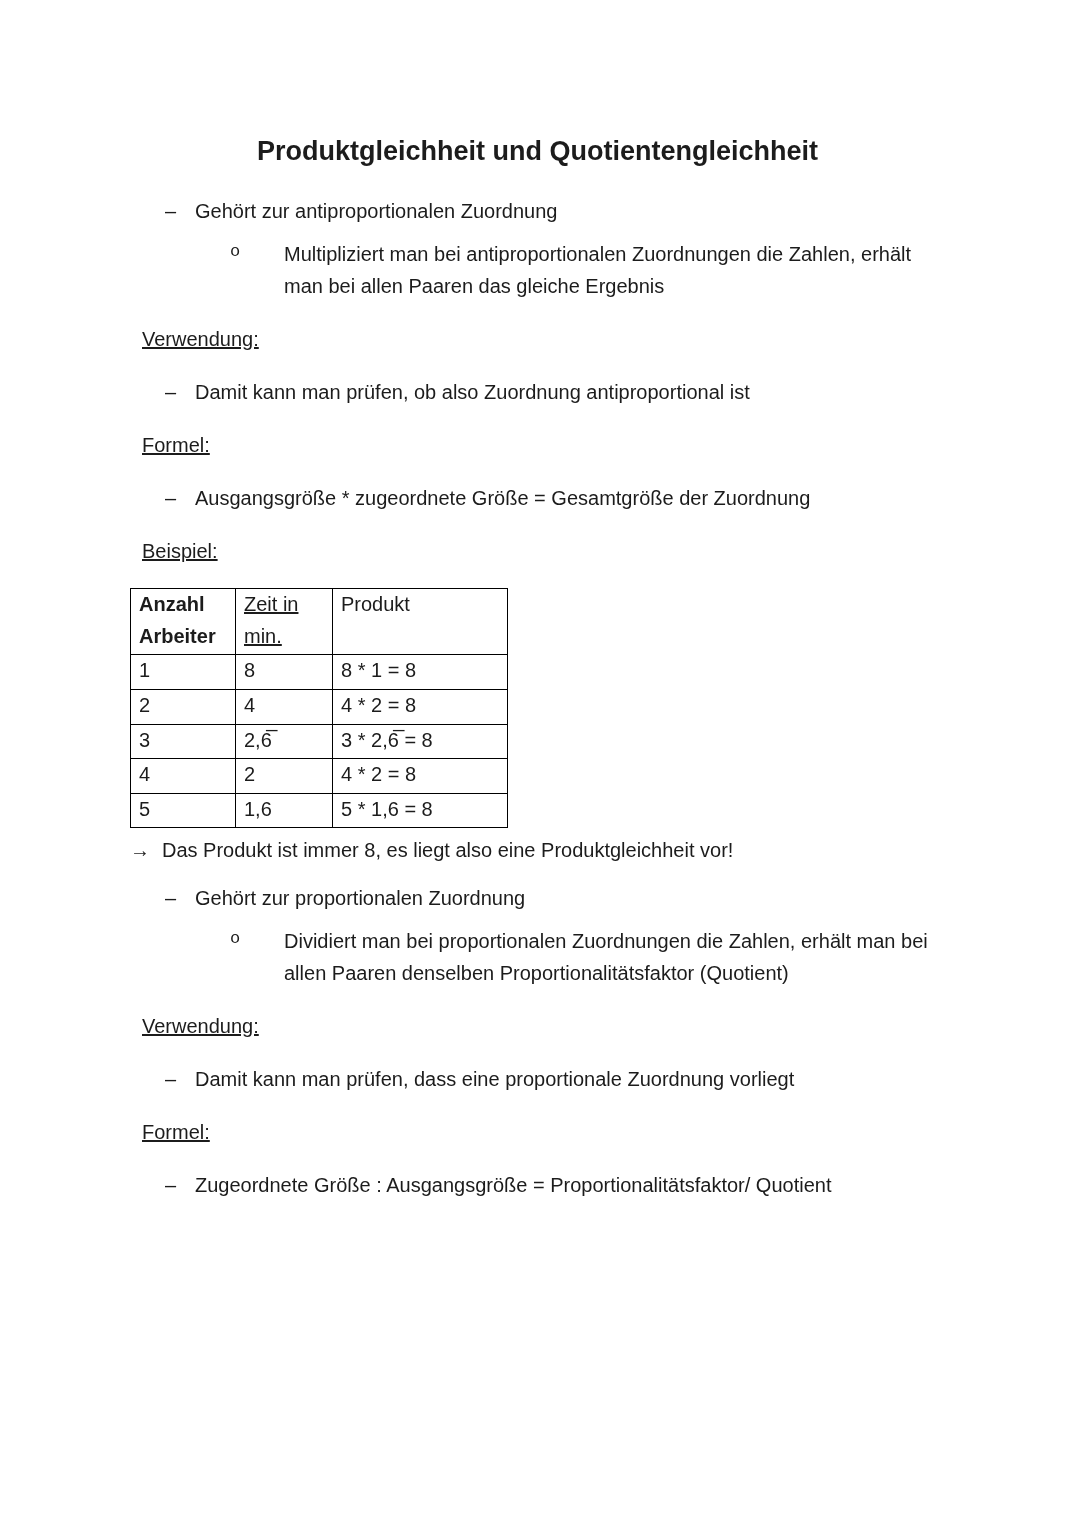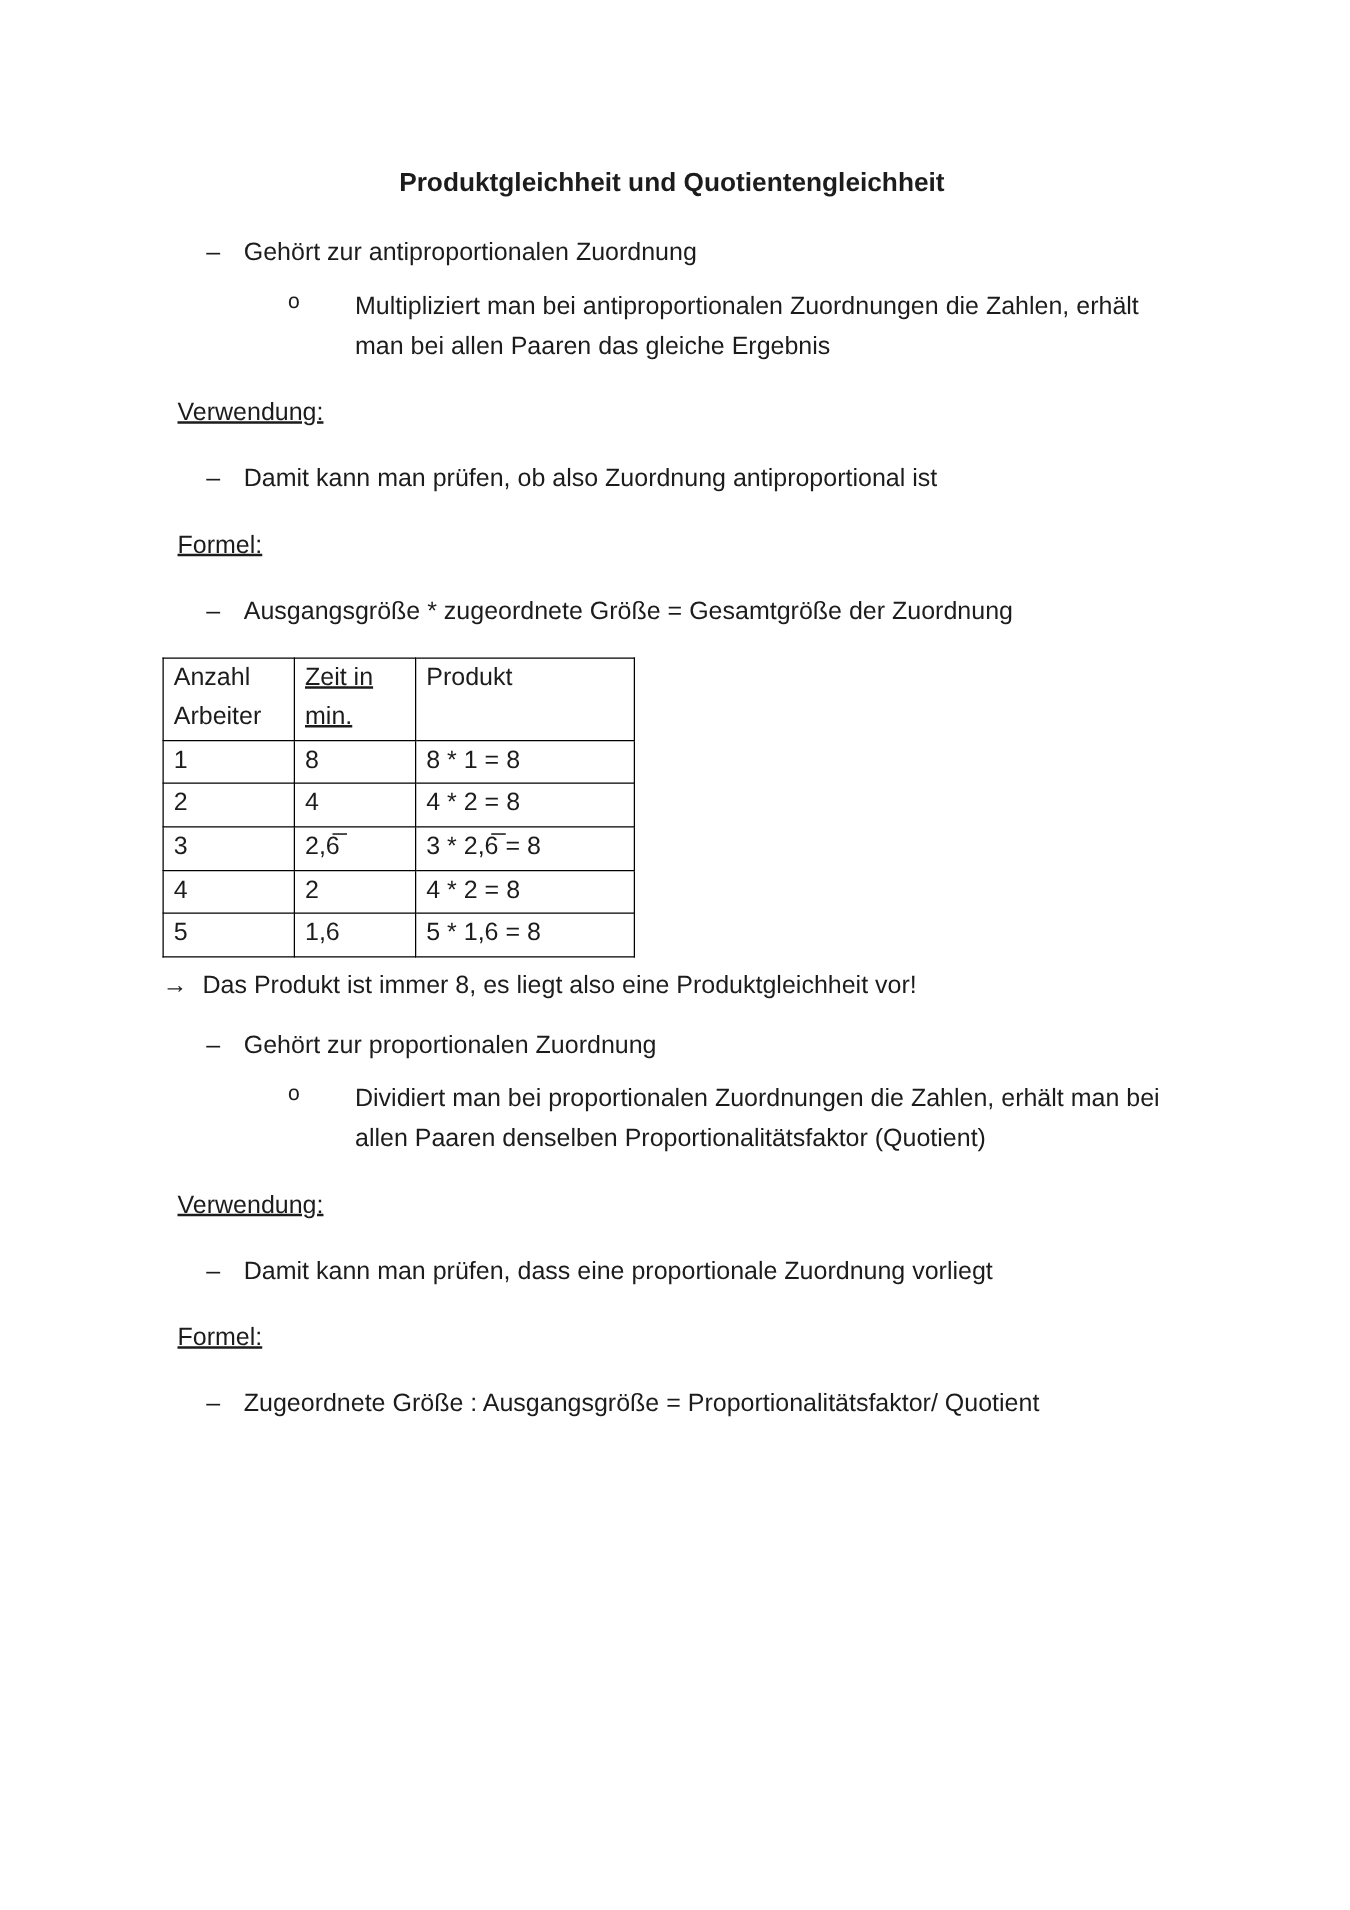--- a/index.html
+++ b/index.html
@@ -16,21 +16,21 @@
     background: #ffffff;
     font-family: "Liberation Sans", sans-serif;
     font-size: 20px;
     line-height: 1.6;
     color: #1c1c1c;
     overflow: hidden;
   }
   .doc-title {
     text-align: center;
     font-weight: bold;
-    font-size: 21px;
+    font-size: 27px;
     margin: 0 0 22px 0;
   }
   .bold-heading {
     font-weight: bold;
     margin: 0 0 21px 0;
   }
   .u-heading {
     text-decoration: underline;
     margin: 0 0 21px 12px;
   }
@@ -70,21 +70,21 @@
     margin: 4px 0 6px 0;
   }
   table.example-table td, table.example-table th {
     border: 1px solid #000000;
     font-weight: normal;
     text-align: left;
     vertical-align: top;
     padding: 0px 8px 2px 8px;
     line-height: 1.58;
   }
-  table.example-table .col-1 { width: 88px; }
+  table.example-table .col-1 { width: 88px; font-weight: bold; }
   table.example-table .col-2 { width: 80px; text-decoration: underline; }
   table.example-table .col-3 { width: 158px; }
   .conclusion {
     display: flex;
     margin: 0 0 16px 0;
   }
   .conclusion .arrow {
     flex: 0 0 32px;
   }
   .conclusion .ctext {
@@ -117,20 +117,21 @@
     <span class="btext">Damit kann man prüfen, ob also Zuordnung antiproportional ist</span>
   </div>
 
   <div class="u-heading">Formel:</div>
 
   <div class="bullet-l1">
     <span class="marker">–</span>
     <span class="btext">Ausgangsgröße * zugeordnete Größe = Gesamtgröße der Zuordnung</span>
   </div>
 
+  <div class="u-heading">Beispiel:</div>
 
   <table class="example-table">
     <tbody>
         <tr>
       <th class="col-1">Anzahl Arbeiter</th>
       <th class="col-2">Zeit in min.</th>
       <th class="col-3">Produkt</th>
     </tr>
     <tr>
       <td>1</td>

